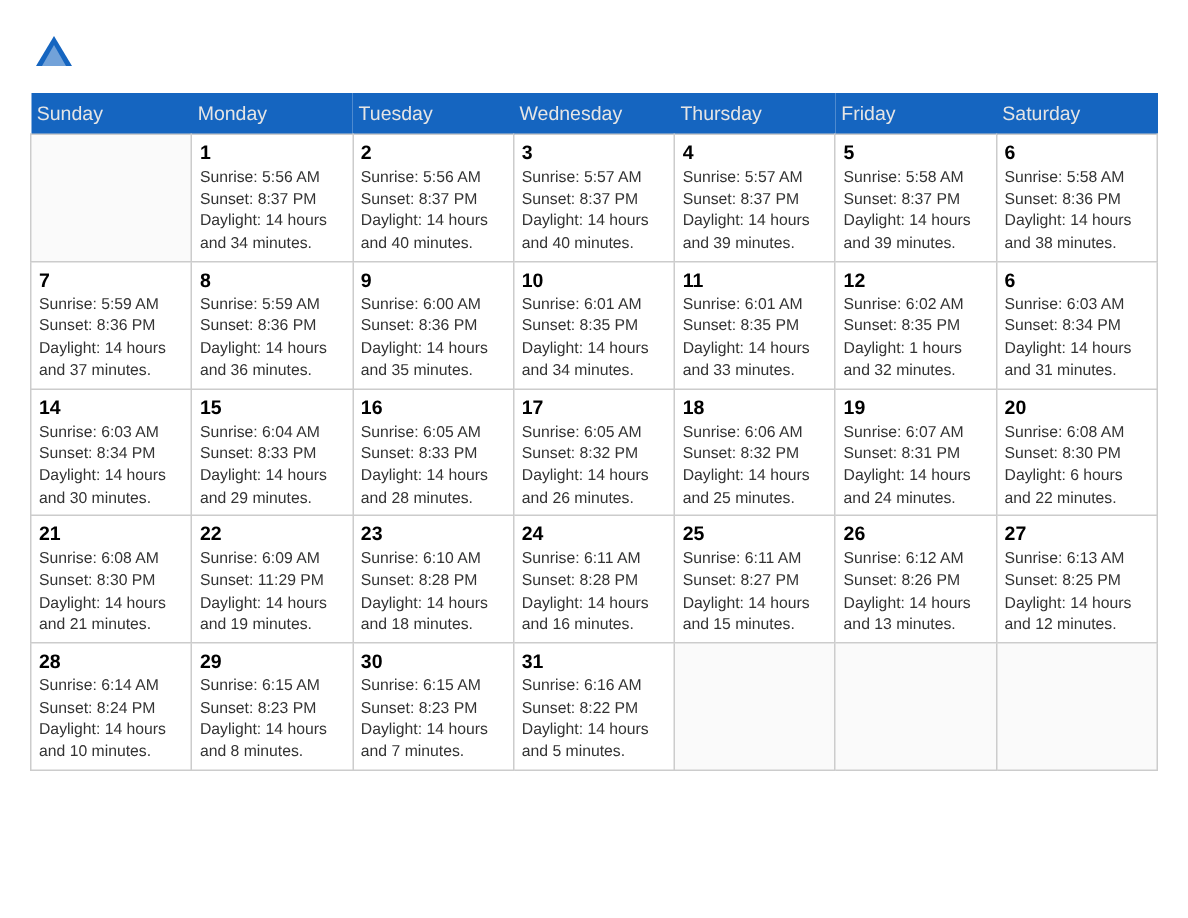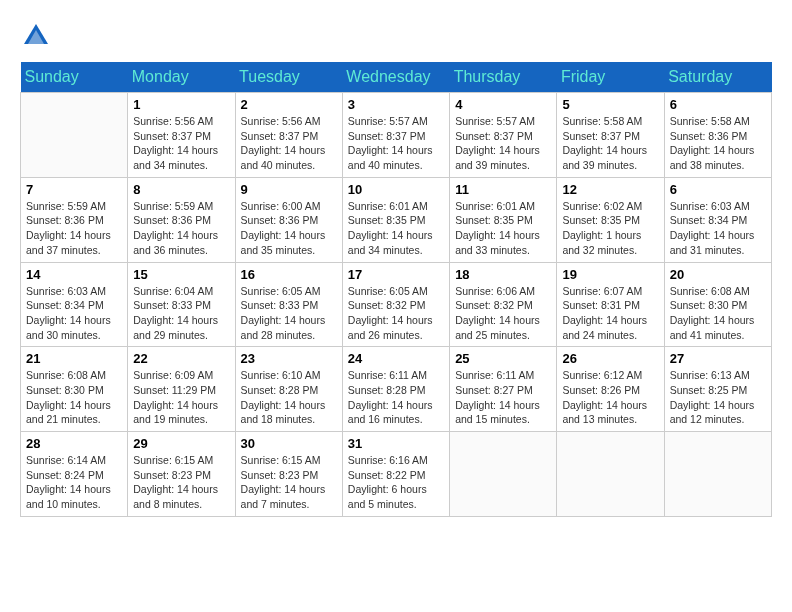--- a/index.html
+++ b/index.html
@@ -52,24 +52,24 @@
       font-size: 16px;
       color: #444;
     }
     table {
       width: 100%;
       border-collapse: collapse;
       font-size: 11px;
     }
     th {
       background-color: #1565c0;
-      color: #5eead4;
+      color: #e5e5e5;
       padding: 6px 4px;
       text-align: left;
-      font-size: 16px;
+      font-size: 13px;
       font-weight: normal;
     }
     td {
       border: 1px solid #ccc;
       vertical-align: top;
       padding: 4px 5px;
       min-height: 80px;
       width: 14.28%;
     }
     .day-num {
@@ -278,21 +278,21 @@
           <span>Sunrise: 6:07 AM</span><br>
           <span>Sunset: 8:31 PM</span><br>
           <span>Daylight: 14 hours and 24 minutes.</span>
         </div>
         </td>
         <td>
           <span class="day-num">20</span>
         <div class="cell-content">
           <span>Sunrise: 6:08 AM</span><br>
           <span>Sunset: 8:30 PM</span><br>
-          <span>Daylight: 14 hours and 41 minutes.</span>
+          <span>Daylight: 6 hours and 22 minutes.</span>
         </div>
         </td>
       </tr>
       <tr>
         <td>
           <span class="day-num">21</span>
         <div class="cell-content">
           <span>Sunrise: 6:08 AM</span><br>
           <span>Sunset: 8:30 PM</span><br>
           <span>Daylight: 14 hours and 21 minutes.</span>
@@ -370,21 +370,21 @@
           <span>Sunrise: 6:15 AM</span><br>
           <span>Sunset: 8:23 PM</span><br>
           <span>Daylight: 14 hours and 7 minutes.</span>
         </div>
         </td>
         <td>
           <span class="day-num">31</span>
         <div class="cell-content">
           <span>Sunrise: 6:16 AM</span><br>
           <span>Sunset: 8:22 PM</span><br>
-          <span>Daylight: 6 hours and 5 minutes.</span>
+          <span>Daylight: 14 hours and 5 minutes.</span>
         </div>
         </td>
         <td class="empty-cell"></td>
         <td class="empty-cell"></td>
         <td class="empty-cell"></td>
       </tr>
     </tbody>
 </table>
 
 </body></html>

